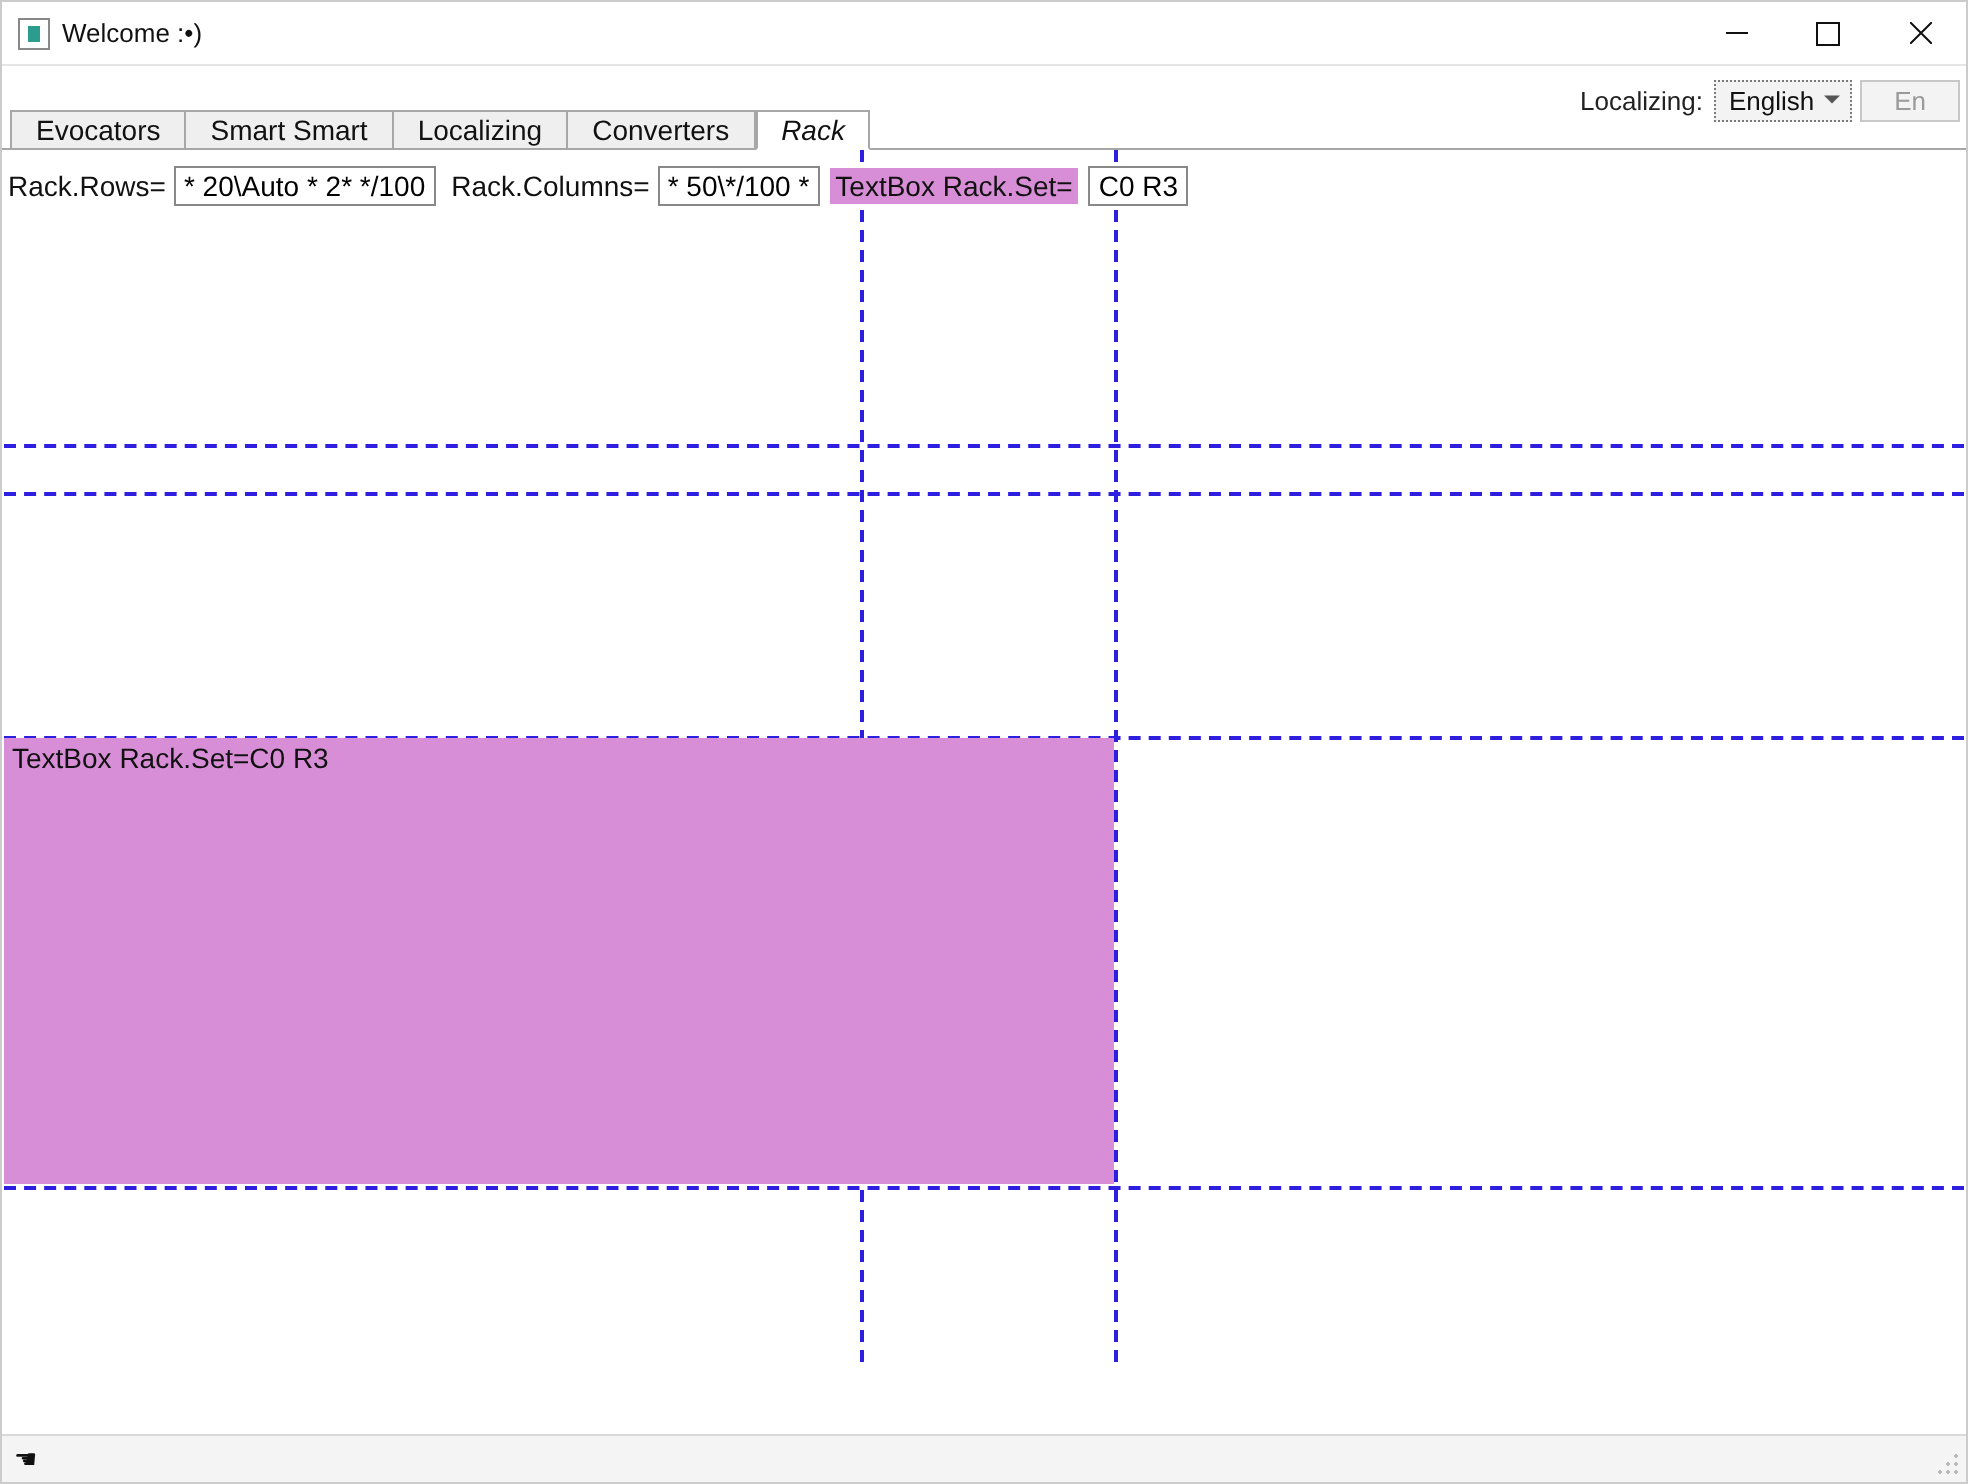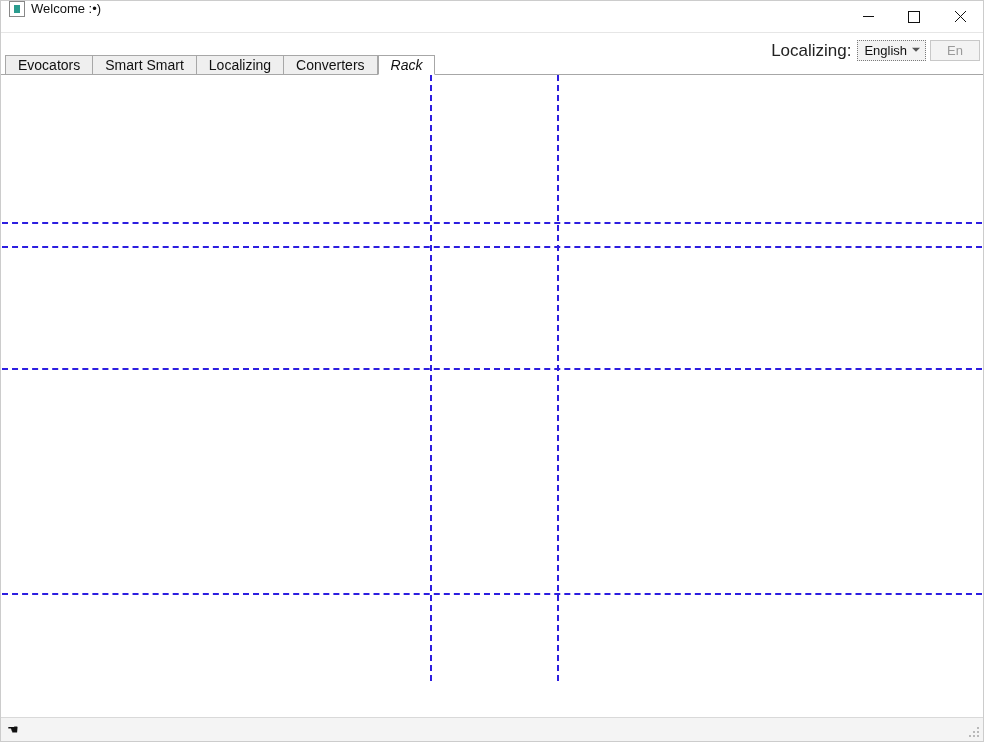--- a/index.html
+++ b/index.html
@@ -12,21 +12,21 @@
     overflow: hidden;
     border: 1px solid #ccc;
     display: flex;
     flex-direction: column;
   }
 
   
   .titlebar {
     height: 32px;
     display: flex;
-    align-items: flex-start;
+    align-items: center;
     padding: 0 0 0 8px;
     background: #fff;
     border-bottom: 1px solid #e6e6e6;
     position: relative;
   }
   .titlebar .app-icon {
     width: 16px;
     height: 16px;
     display: inline-block;
     border: 1px solid #888;
@@ -73,21 +73,21 @@
   
   .localize-bar {
     position: absolute;
     right: 4px;
     top: 40px;
     display: flex;
     align-items: center;
     gap: 4px;
     z-index: 20;
   }
-  .localize-bar .lbl { color: #222; padding-right: 2px; font-size: 17px; text-align: right; }
+  .localize-bar .lbl { color: #222; padding-right: 2px; font-size: 13px; text-align: right; }
   .localize-bar .combo {
     border: 1px dotted #7a7a7a;
     background: #f3f3f3;
     padding: 2px 18px 2px 6px;
     position: relative;
     color: #111;
     font-size: 13px;
   }
   .localize-bar .combo::after {
     content: "";
@@ -235,27 +235,36 @@
 <div class="tabstrip">
   <div class="tab">Evocators</div>
   <div class="tab">Smart Smart</div>
   <div class="tab">Localizing</div>
   <div class="tab">Converters</div>
   <div class="tab active">Rack</div>
 </div>
 
 <div class="rack-area">
 
+  <div class="controls-row" style="top:8px;">
+    <span class="plain">Rack.Rows=</span>
+    <span class="boxed">* 20\Auto * 2* */100</span>
+    <span class="plain" style="margin-left:4px;">Rack.Columns=</span>
+    <span class="boxed">* 50\*/100 *</span>
+    <span class="violet" style="margin-left:3px;">TextBox Rack.Set=</span>
+    <span class="boxed" style="margin-left:3px;">C0 R3</span>
+  </div>
 
   <div class="hline" style="top:147px;"></div>
   <div class="hline" style="top:171px;"></div>
   <div class="hline" style="top:293px;"></div>
   <div class="hline" style="top:518px;"></div>
   <div class="vline" style="left:429px;"></div>
   <div class="vline" style="left:556px;"></div>
 
+  <div class="rack-cell-violet" style="left:1px; top:294px; width:555px; height:223px;">TextBox Rack.Set=C0 R3</div>
 
 </div>
 
 <div class="statusbar">
   <span class="hand">☚</span>
   <span class="grip"></span>
 </div>
 
 </body></html>

